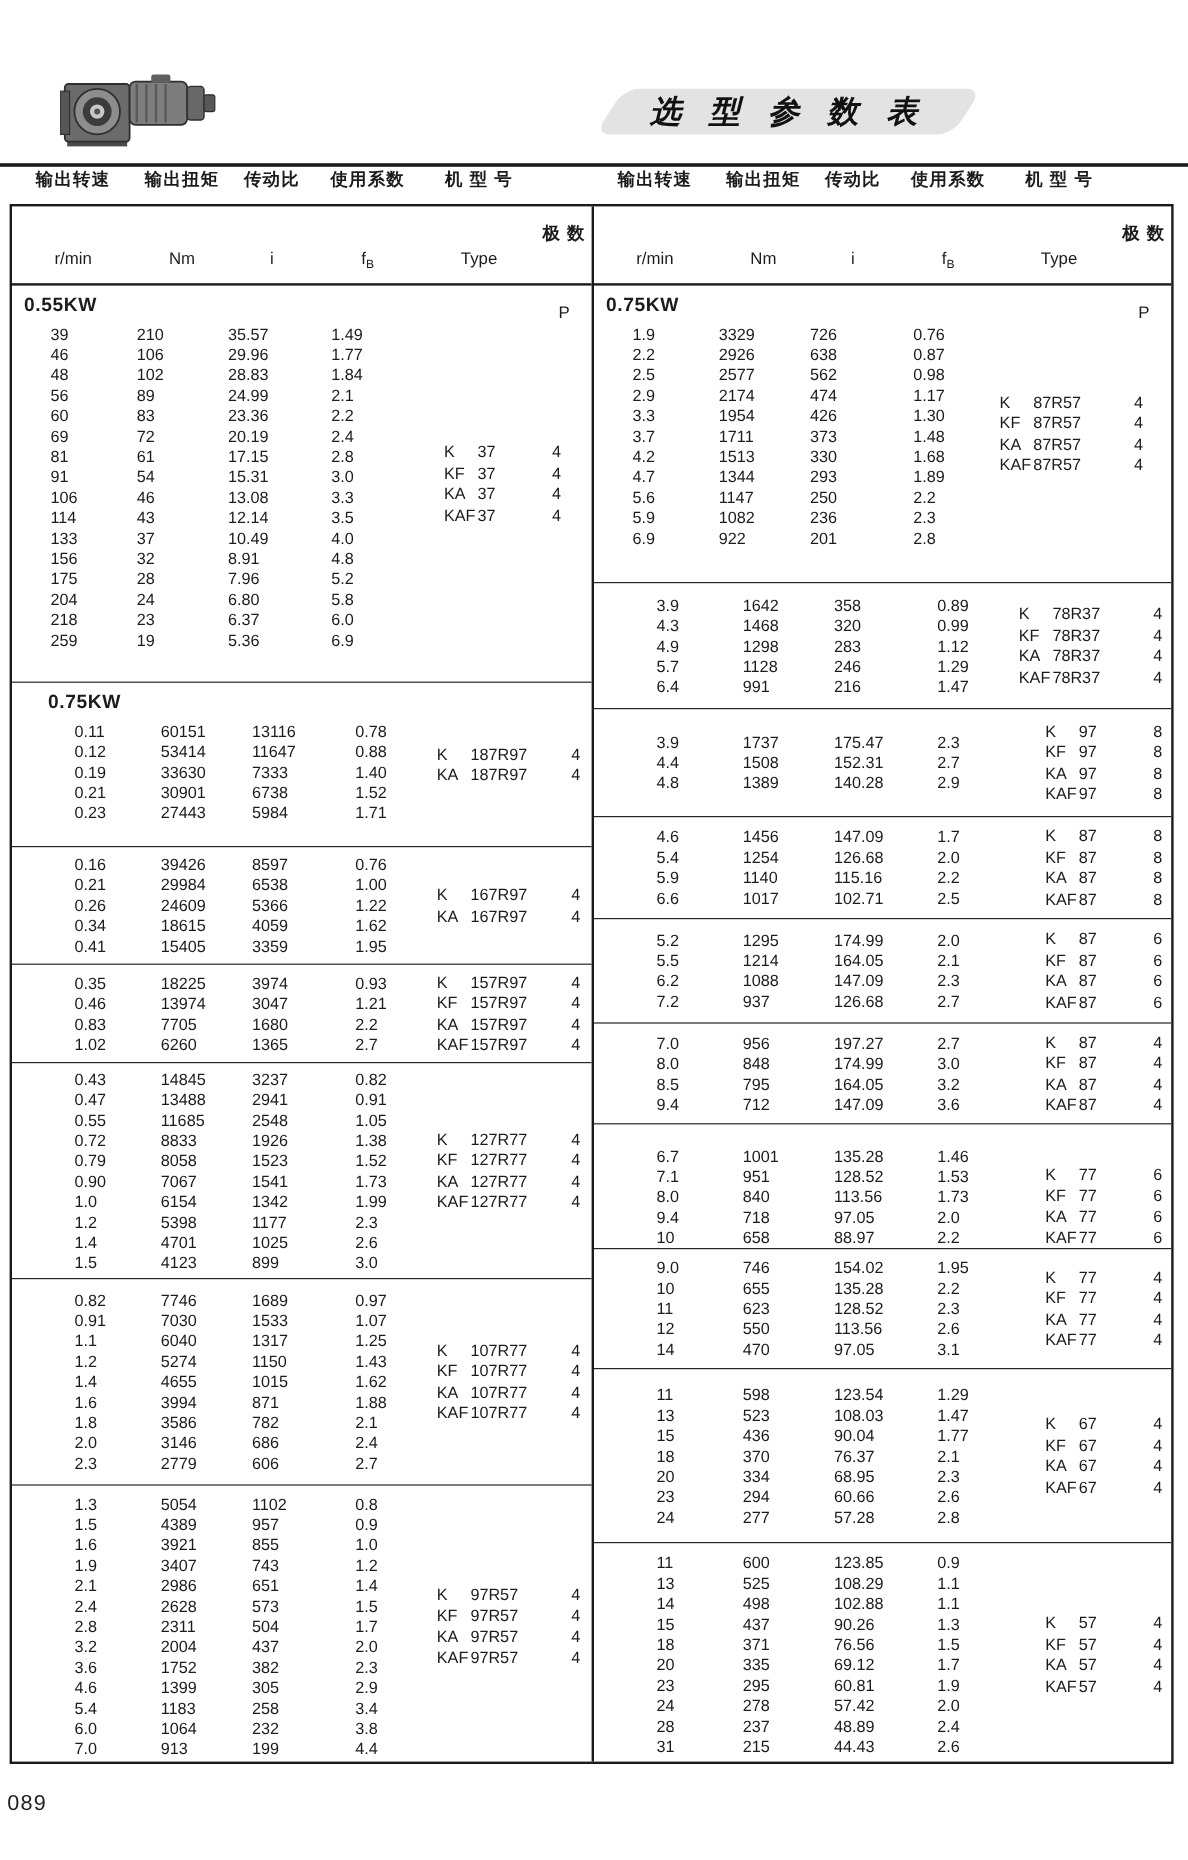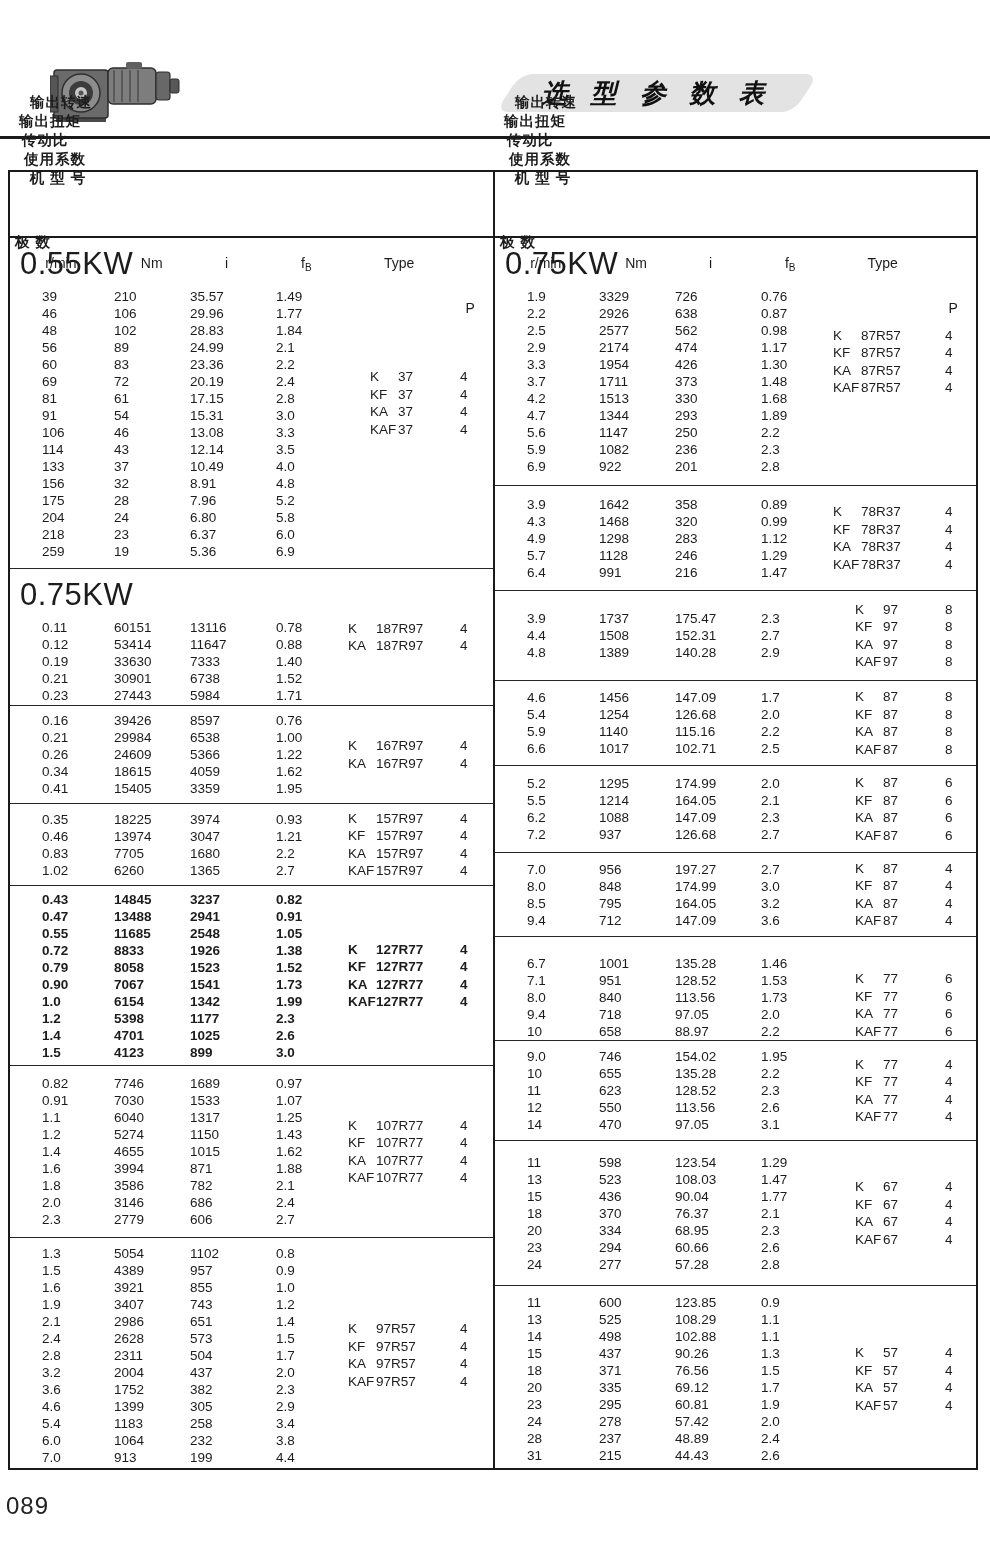--- a/index.html
+++ b/index.html
@@ -26,39 +26,39 @@
   }
   .half{width:50%;display:flex;flex-direction:column;box-sizing:border-box;}
   .half.right{border-left:2px solid #1a1a1a;}
   .half-header{
     height:66px;border-bottom:2px solid #1a1a1a;display:flex;flex-direction:column;
     justify-content:center;gap:3px;box-sizing:border-box;flex:0 0 auto;
   }
   .hrow{display:flex;}
   .hcell{text-align:center;white-space:nowrap;}
   .hc0{width:102px;} .hc1{width:80px;} .hc2{width:70px;} .hc3{width:90px;} .hc4{width:96px;} .hc5{width:46px;margin-top:45px;}
-  .hrow-zh{font-size:14.5px;font-weight:600;letter-spacing:1px;flex-direction:column;}
+  .hrow-zh{font-size:14.5px;font-weight:600;letter-spacing:1px;}
   .hrow-unit{font-size:14px;}
   .hsub{font-size:10px;vertical-align:-3px;}
   .half-body{flex:1;display:flex;flex-direction:column;}
   
   .block{display:flex;box-sizing:border-box;overflow:hidden;}
-  .block + .block{border-top:1.5px solid #262626;}
+  .block + .block{border-top:1.5px solid #262626;padding-left:20px;}
   .rows-col{width:330px;display:flex;flex-direction:column;justify-content:center;}
   .block.has-label .rows-col{justify-content:flex-start;}
-  .power-label{font-size:31px;font-weight:normal;margin:8px 0 6px 10px;letter-spacing:0.5px;}
+  .power-label{font-size:16px;font-weight:bold;margin:8px 0 6px 10px;letter-spacing:0.5px;}
   .row{display:grid;grid-template-columns:72px 76px 86px 60px;padding-left:32px;
        line-height:17px;font-size:13.5px;white-space:nowrap;}
   .types-col{flex:1;display:flex;flex-direction:column;justify-content:center;font-size:13.5px;}
   .type-line{display:flex;line-height:17.5px;padding-left:8px;white-space:nowrap;}
   .tp{width:28px;} .ts{width:84px;} .pp{width:30px;}
   .type-line.short{padding-left:30px;}
   .type-line.short .ts{width:62px;}
   
-  .page-number{position:absolute;left:6px;top:1492px;font-size:24px;letter-spacing:1px;color:#222;}
+  .page-number{position:absolute;left:6px;top:1492px;font-size:18px;letter-spacing:1px;color:#222;}
 </style>
 </head>
 <body>
 
 <div class="page-root">
 
   <div class="logo">
     <svg width="132" height="68" viewBox="0 0 132 68" xmlns="http://www.w3.org/2000/svg">
       <rect x="6" y="54" width="50" height="8" fill="#4a4a4a"></rect>
       <rect x="4" y="10" width="54" height="48" rx="3" fill="#6b6b6b" stroke="#2f2f2f" stroke-width="1.5"></rect>
@@ -364,21 +364,21 @@
                 <span class="ts">157R97</span>
                 <span class="pp">4</span>
               </div>
               <div class="type-line">
                 <span class="tp">KAF</span>
                 <span class="ts">157R97</span>
                 <span class="pp">4</span>
               </div>
             </div>
           </div>
-          <div class="block" style="height: 180px; font-weight: bold;">
+          <div class="block" style="height: 180px;">
             <div class="rows-col">
               <div class="row">
                 <span class="c-speed">0.43</span>
                 <span class="c-torque">14845</span>
                 <span class="c-ratio">3237</span>
                 <span class="c-fb">0.82</span>
               </div>
               <div class="row">
                 <span class="c-speed">0.47</span>
                 <span class="c-torque">13488</span>

